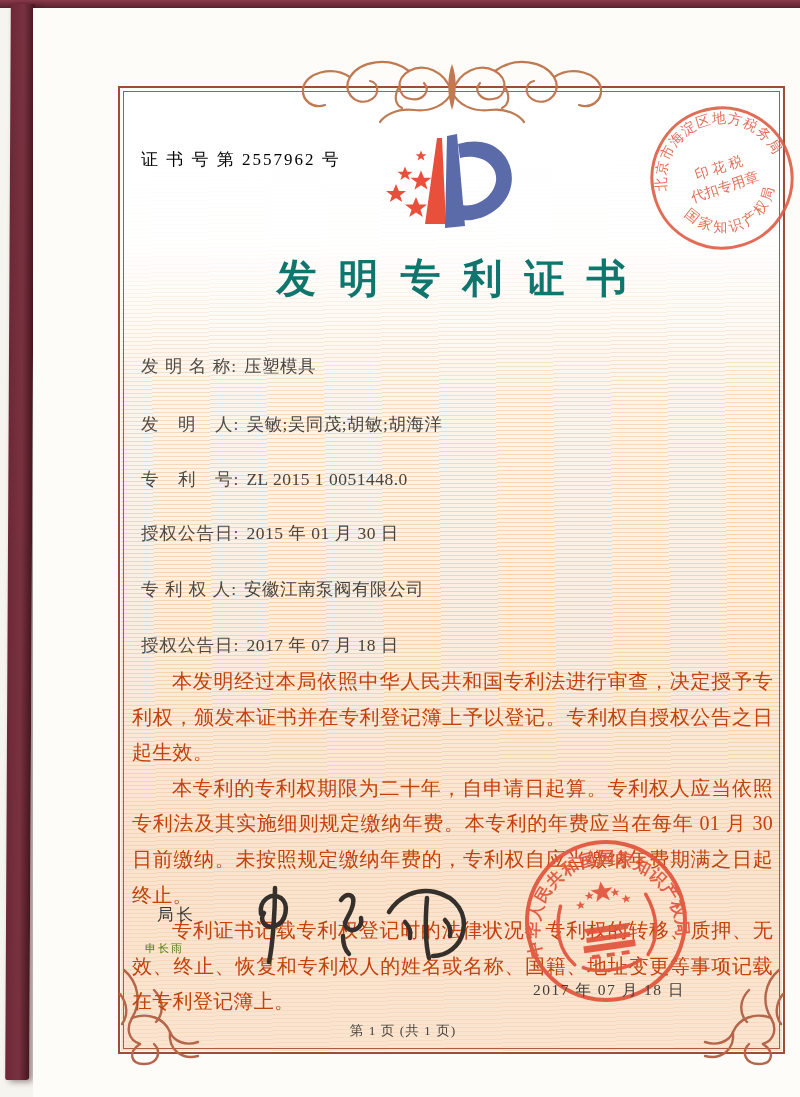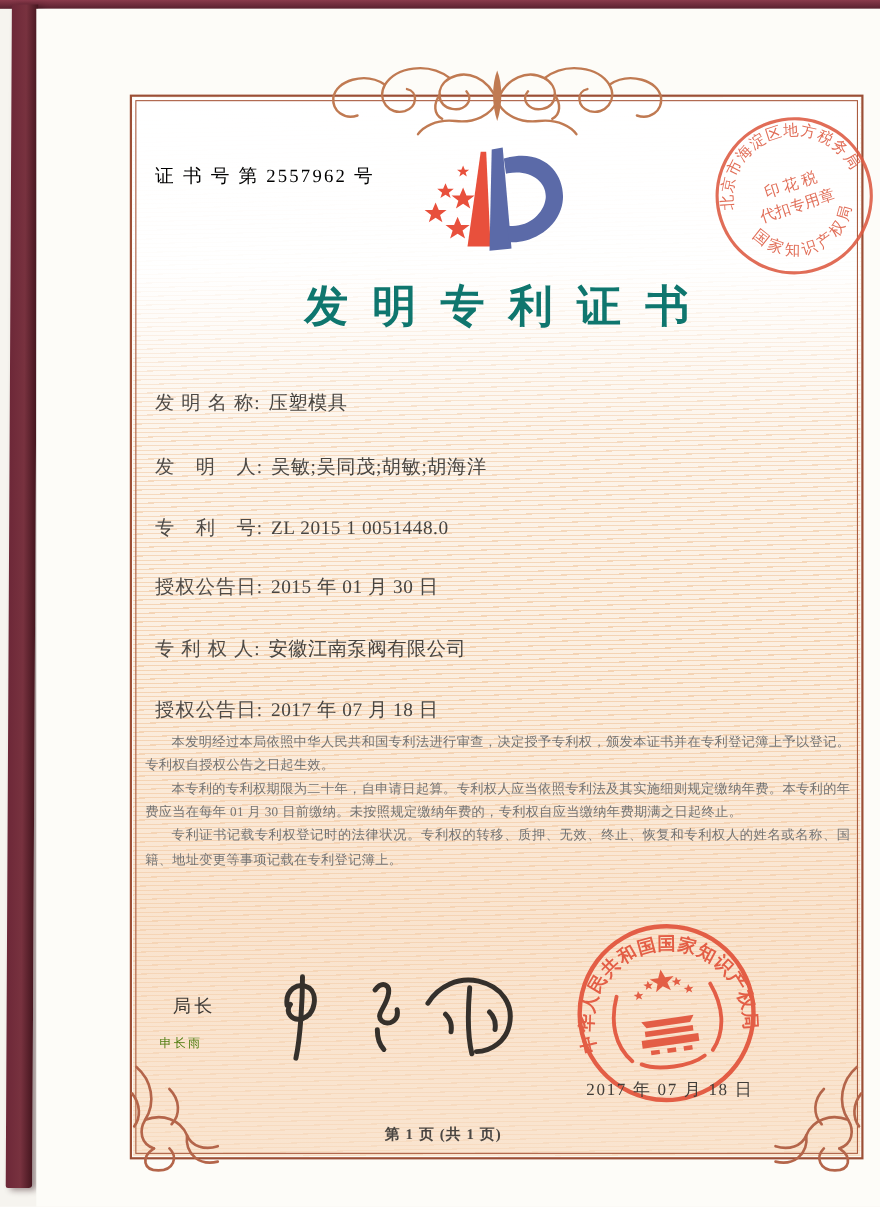--- a/index.html
+++ b/index.html
@@ -37,33 +37,33 @@
     letter-spacing:2px;color:#000000;}
   .logo{position:absolute;left:325px;top:114px;}
   .title{position:absolute;left:85px;top:243px;width:667px;text-align:center;
     font-size:40px;font-weight:600;color:#0f766e;
     letter-spacing:22px;text-indent:22px;}
   .field{position:absolute;left:108px;font-size:17.5px;color:#4e4a46;white-space:nowrap;}
   .field .lbl{letter-spacing:1px;}
   .field .val{margin-left:7px;letter-spacing:.5px;color:#474440;}
   .f0{top:346px}.f1{top:404px}.f2{top:459px}.f3{top:513px}.f4{top:569px}.f5{top:625px}
   .body-text{position:absolute;left:99px;top:656px;width:641px;}
-  .body-text p{margin:0;font-size:12px;line-height:1.78;color:#737373;
+  .body-text p{margin:0;font-size:20px;line-height:1.78;color:#c2410c;
     text-align:justify;text-indent:2em;letter-spacing:.3px;}
   .sig-title{position:absolute;left:124px;top:896px;font-size:16.5px;color:#3e3a36;
     letter-spacing:3px;font-family:"Liberation Sans","DejaVu Sans",sans-serif;}
   .sig-name{position:absolute;left:112px;top:933px;font-size:11px;color:#4d7c0f;
     letter-spacing:2px;font-family:"Liberation Sans","DejaVu Sans",sans-serif;}
   .signature-svg{position:absolute;left:198px;top:862px;}
   .tax-stamp{position:absolute;left:605px;top:86px;opacity:.88;}
   .office-seal{position:absolute;left:486px;top:826px;opacity:.93;}
   .seal-date{position:absolute;left:500px;top:972px;font-size:15.5px;
     letter-spacing:1.5px;color:#403d39;}
   .footer{position:absolute;left:85px;top:1014px;width:570px;text-align:center;
-    font-size:13.5px;color:#4a4642;letter-spacing:1px;font-weight:bold;}
+    font-size:13.5px;color:#4a4642;letter-spacing:1px;}
   text{font-family:"Liberation Serif","DejaVu Serif",serif;}
 </style>
 </head>
 <body>
 
 <div class="cover-top"></div>
 <div class="cover-left"></div>
 
 <div class="sheet">
 

